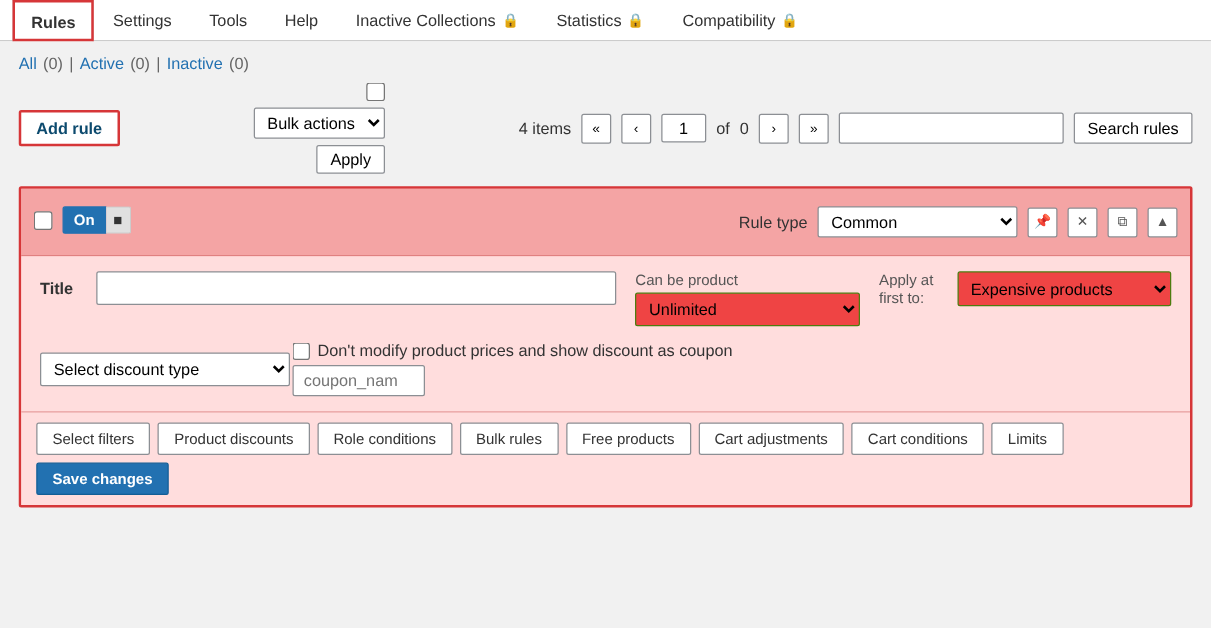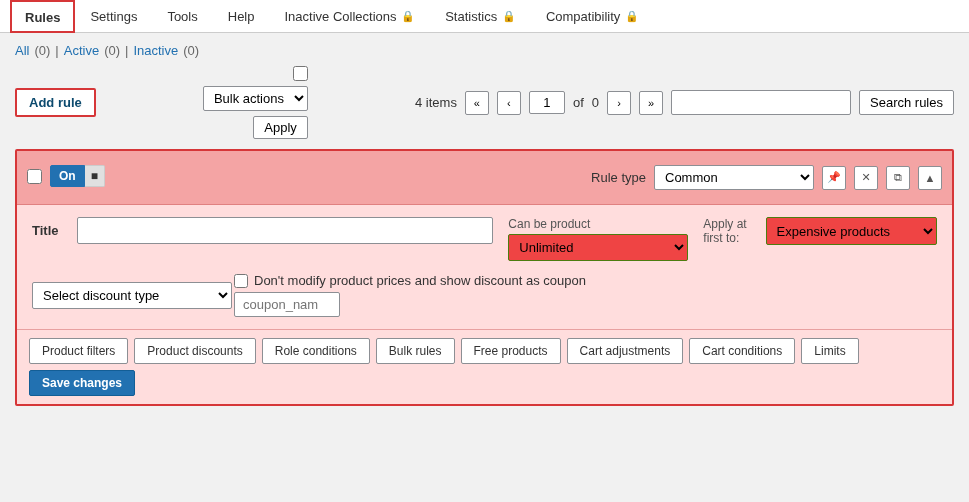--- a/index.html
+++ b/index.html
@@ -175,21 +175,21 @@
           <div class="coupon-checkbox-row">
             <input type="checkbox" class="coupon-checkbox" style="">
             <span class="coupon-label">Don't modify product prices and show discount as coupon</span>
           </div>
           <input type="text" class="coupon-input" placeholder="coupon_nam" style="">
         </div>
       </div>
     </div>
 
     <div class="rule-footer">
-      <button class="footer-btn">Product filters</button>
+      <button class="footer-btn">Select filters</button>
       <button class="footer-btn">Product discounts</button>
       <button class="footer-btn">Role conditions</button>
       <button class="footer-btn">Bulk rules</button>
       <button class="footer-btn">Free products</button>
       <button class="footer-btn">Cart adjustments</button>
       <button class="footer-btn">Cart conditions</button>
       <button class="footer-btn">Limits</button>
       <button class="save-btn">Save changes</button>
     </div>
   </div>

